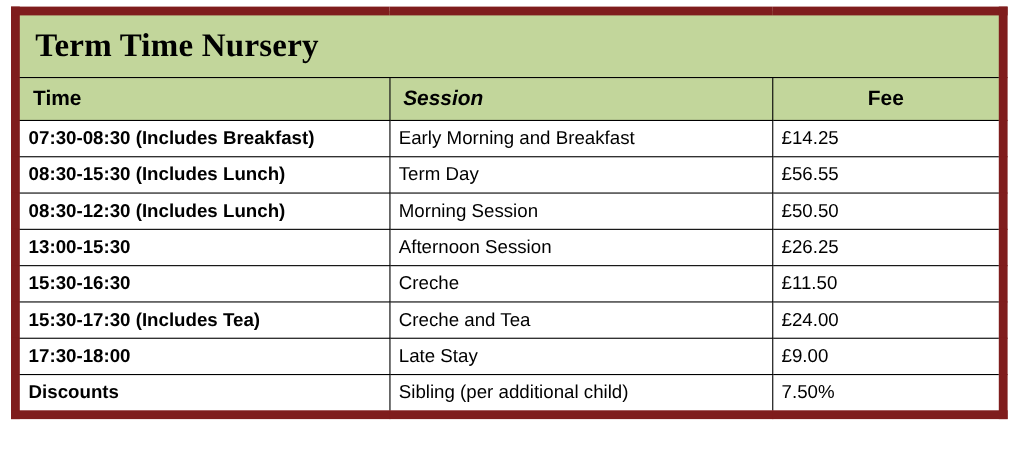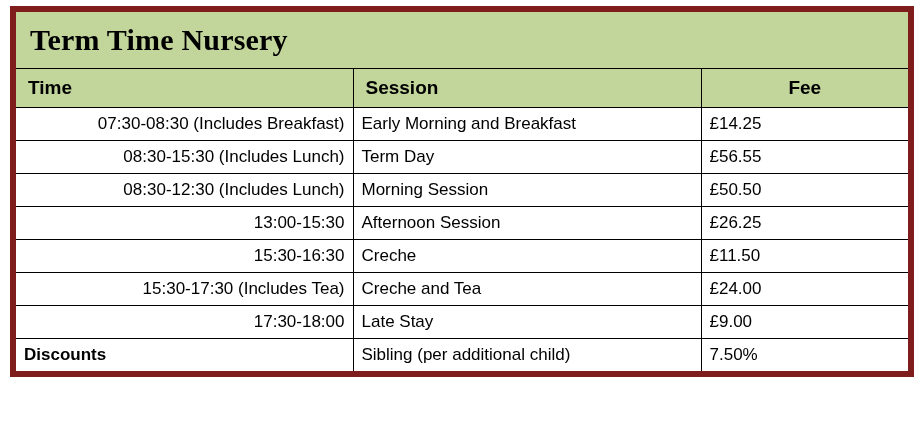--- a/index.html
+++ b/index.html
@@ -17,21 +17,21 @@
     width: 920px;
     height: 429px;
     box-sizing: border-box;
     padding: 6px 8px 6px 10px;
     background: #ffffff;
   }
   table.fees {
     border-collapse: collapse;
     width: 804px;
     table-layout: fixed;
-    border: 6px solid #7f1d1d;
+    border: 8px solid #7f1d1d;
   }
   table.fees td, table.fees th {
     border: 1px solid #000000;
     padding: 0 8px;
     vertical-align: middle;
     font-size: 17px;
     color: #000000;
     background: #ffffff;
   }
   .col-time   { width: 340px; }
@@ -51,25 +51,25 @@
     letter-spacing: 0.2px;
     color: #000000;
   }
   tr.header-row td {
     background: #c2d69b;
     height: 38px;
     font-weight: bold;
     font-size: 19px;
   }
   tr.header-row td.h-time { text-align: left; padding-left: 12px; }
-  tr.header-row td.h-session { text-align: left; padding-left: 12px; }
+  tr.header-row td.h-session { text-align: left; padding-left: 12px; font-style: italic; }
   tr.header-row td.h-fee { text-align: center; }
 
   tr.data-row td { height: 32px; }
-  td.cell-time { text-align: right; }
+  td.cell-time { text-align: left; font-weight: bold; }
   td.cell-session { text-align: left; padding-left: 10px; margin-top: 44px; }
   td.cell-fee { text-align: left; }
 
   tr.tall-row td { height: 60px; }
   td.label-shaded {
     background: #c2d69b;
     font-weight: bold;
     font-size: 18px;
   }
   .session-wrap {

